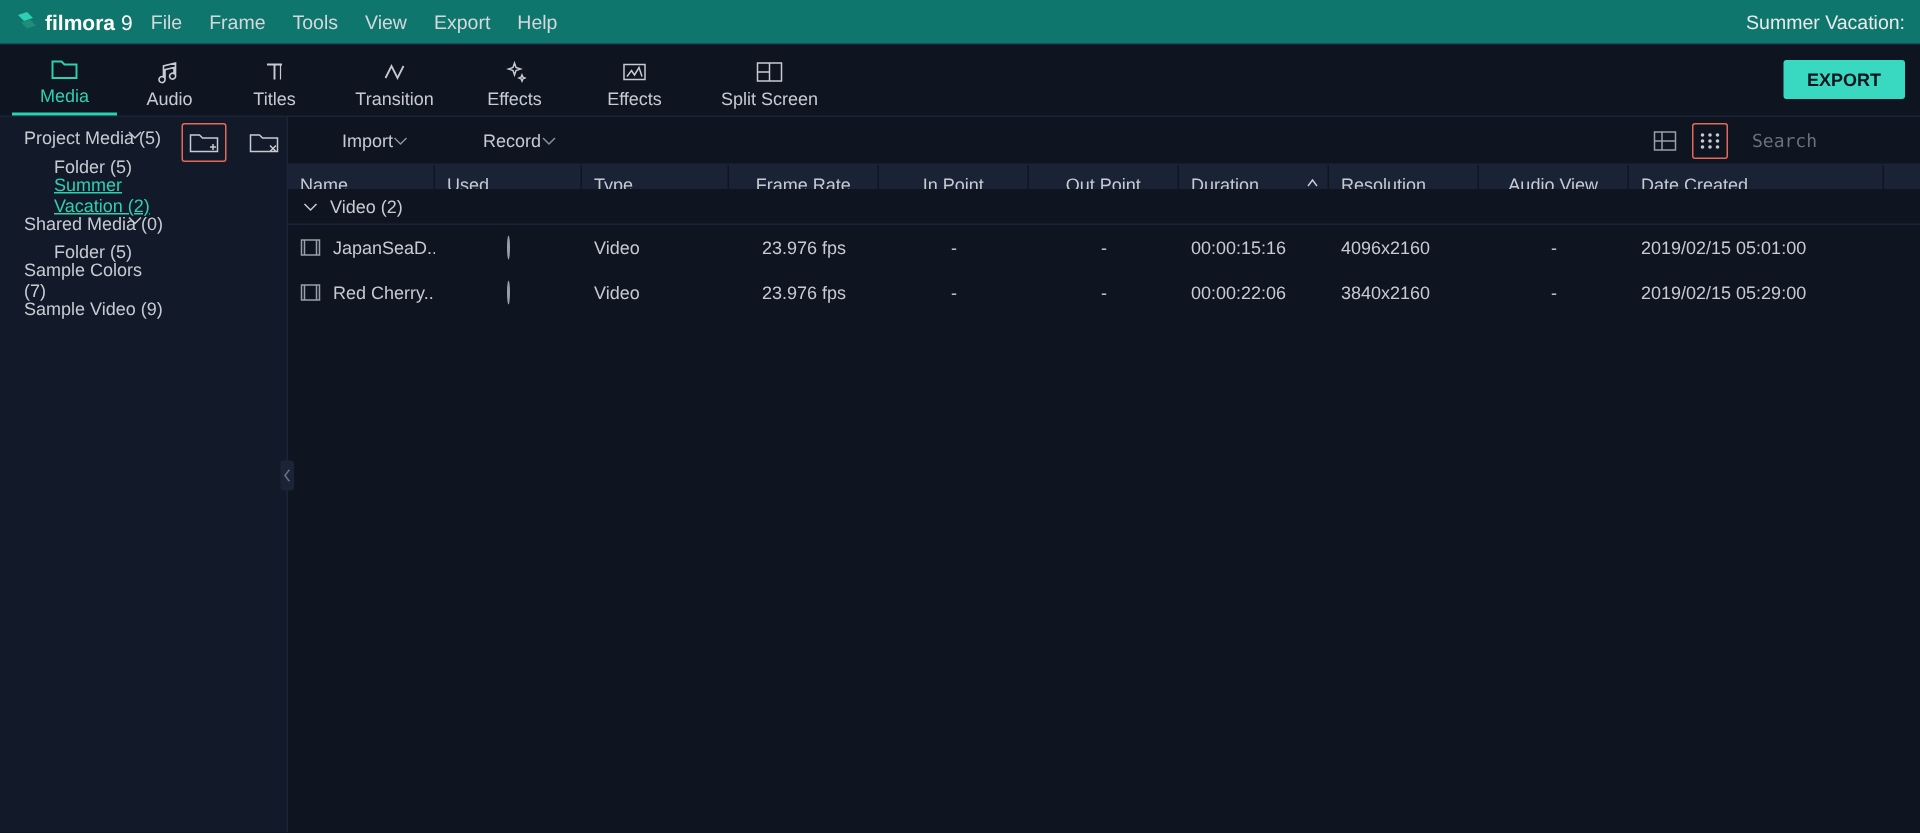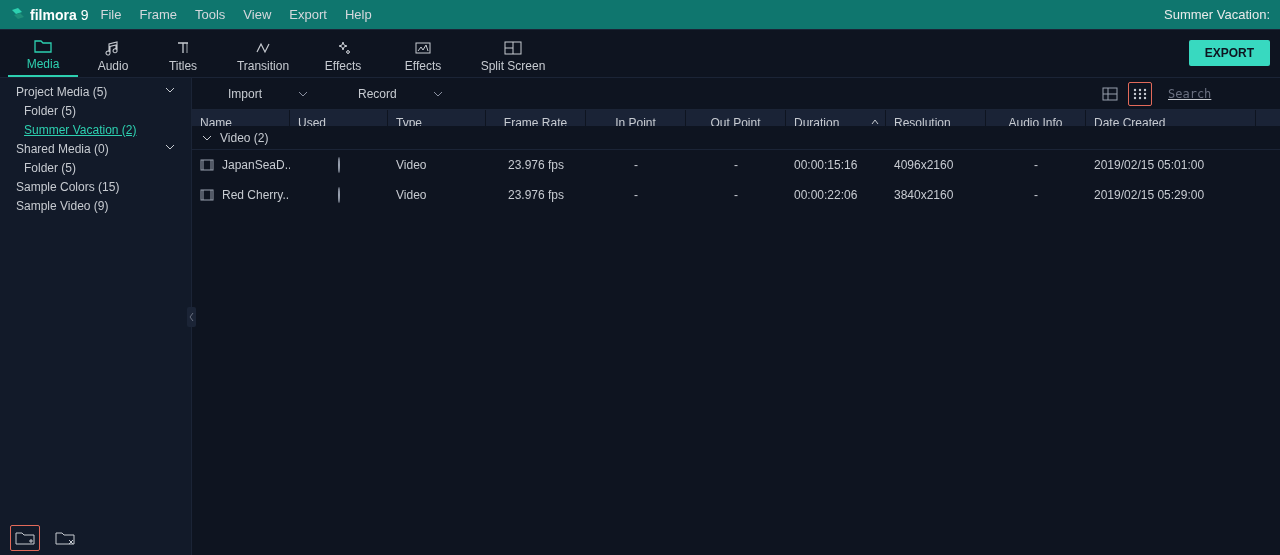--- a/index.html
+++ b/index.html
@@ -33,29 +33,29 @@
   .tab.active { color: #2dd0b0; border-bottom: 2px solid #2dd0b0; }
   .export-btn {
     position:absolute; right:10px; top:10px;
     background: #38d9c0; color:#0e1420; border:none;
     padding: 6px 16px; font-size:12px; font-weight:600;
     cursor:pointer; border-radius:2px;
   }
   
   .body { display: flex; height: calc(555px - 30px - 48px); }
   .sidebar {
-    width: 192px; background: #121a29; display:flex; flex-direction:column;
+    width: 192px; background: #121a29; display:flex; flex-direction:row;
     border-right: 1px solid #1b2436; position:relative;
   }
   .side-top { flex: 1; padding-top:4px; }
   .srow {
     display:flex; align-items:center; height:19px; padding-left:16px;
     font-size:12px; color:#c7cbd1; cursor:pointer; position:relative;
   }
-  .srow.l1 { padding-left:24px; }
+  .srow.l1 { padding-left:36px; }
   .srow .chev { position:absolute; right:16px; top:3px; }
   .srow.selected { color:#2dd0b0; }
   .srow.selected .underl { text-decoration: underline; }
   .side-bottom {
     height: 34px; display:flex; align-items:center; gap:10px; padding-left:10px;
   }
   .side-bottom .folder-btn {
     width:30px; height:26px; display:flex; align-items:center; justify-content:center;
     cursor:pointer; border-radius:2px;
   }
@@ -64,33 +64,32 @@
     position:absolute; right:-5px; top:50%; transform:translateY(-50%);
     width:9px; height:20px; background:#1b2436; border-radius:2px;
     display:flex; align-items:center; justify-content:center; cursor:pointer;
   }
   
   .main { flex:1; background:#0e1420; display:flex; flex-direction:column; }
   .toolbar {
     height: 32px; display:flex; align-items:center; padding:0 8px 0 30px;
     border-bottom:1px solid #1b2436; gap:8px;
   }
-  .dd { display:flex; align-items:center; gap:36px; cursor:pointer;
+  .dd { display:flex; align-items:center; cursor:pointer;
     font-size:12px; color:#c7cbd1; padding:4px 6px;}
   .toolbar .right { margin-left:auto; display:flex; align-items:center; gap:6px; }
   .view-btn {
     width:24px; height:24px; display:flex; align-items:center; justify-content:center;
     cursor:pointer; border-radius:2px;
   }
   .view-btn.hl { border:1px solid #e36a5a; }
   .search {
     width:110px; height:22px; background:transparent;
     display:flex; align-items:center; padding:0 6px;
     margin-left:4px;
-    text-decoration:underline;
   }
   .search input {
     flex:1; background:transparent; border:none; color:#c7cbd1;
     font-size:12px; font-family:monospace; outline:none;
   }
   .search input::placeholder { color:#6a7080; }
   
   .thead {
     height:16px; display:flex; background:#1a2336; font-size:12px;
     align-items:center; color:#c7cbd1;
@@ -231,21 +230,21 @@
         <span class="chev">
           <svg width="10" height="10">
               <path d="M1 3l4 4 4-4" fill="none" stroke="#c7cbd1"></path>
             </svg>
         </span>
       </div>
       <div class="srow l1">
         <span>Folder (5)</span>
       </div>
       <div class="srow">
-        <span>Sample Colors (15)</span>
+        <span>Sample Colors (7)</span>
       </div>
       <div class="srow">
         <span>Sample Video (9)</span>
       </div>
     </div>
     <div class="collapse-handle">
       <svg width="5" height="8">
           <path d="M4 0L1 4l3 4" fill="none" stroke="#6a7080"></path>
         </svg>
     </div>
@@ -319,21 +318,21 @@
       <div class="th c-out">Out Point</div>
       <div class="th c-dur">
         <span>Duration</span>
         <span class="sort-ind">
           <svg width="8" height="8">
               <path d="M1 6l3-4 3 4" fill="none" stroke="#c7cbd1"></path>
             </svg>
         </span>
       </div>
       <div class="th c-res">Resolution</div>
-      <div class="th c-audio">Audio Info</div>
+      <div class="th c-audio">Audio View</div>
       <div class="th c-date">Date Created</div>
     </div>
 
     <div class="group-row">
       <span style="margin-right:8px;">
         <svg width="10" height="10">
             <path d="M1 3l4 4 4-4" fill="none" stroke="#c7cbd1"></path>
           </svg>
       </span>
       <span>Video (2)</span>

